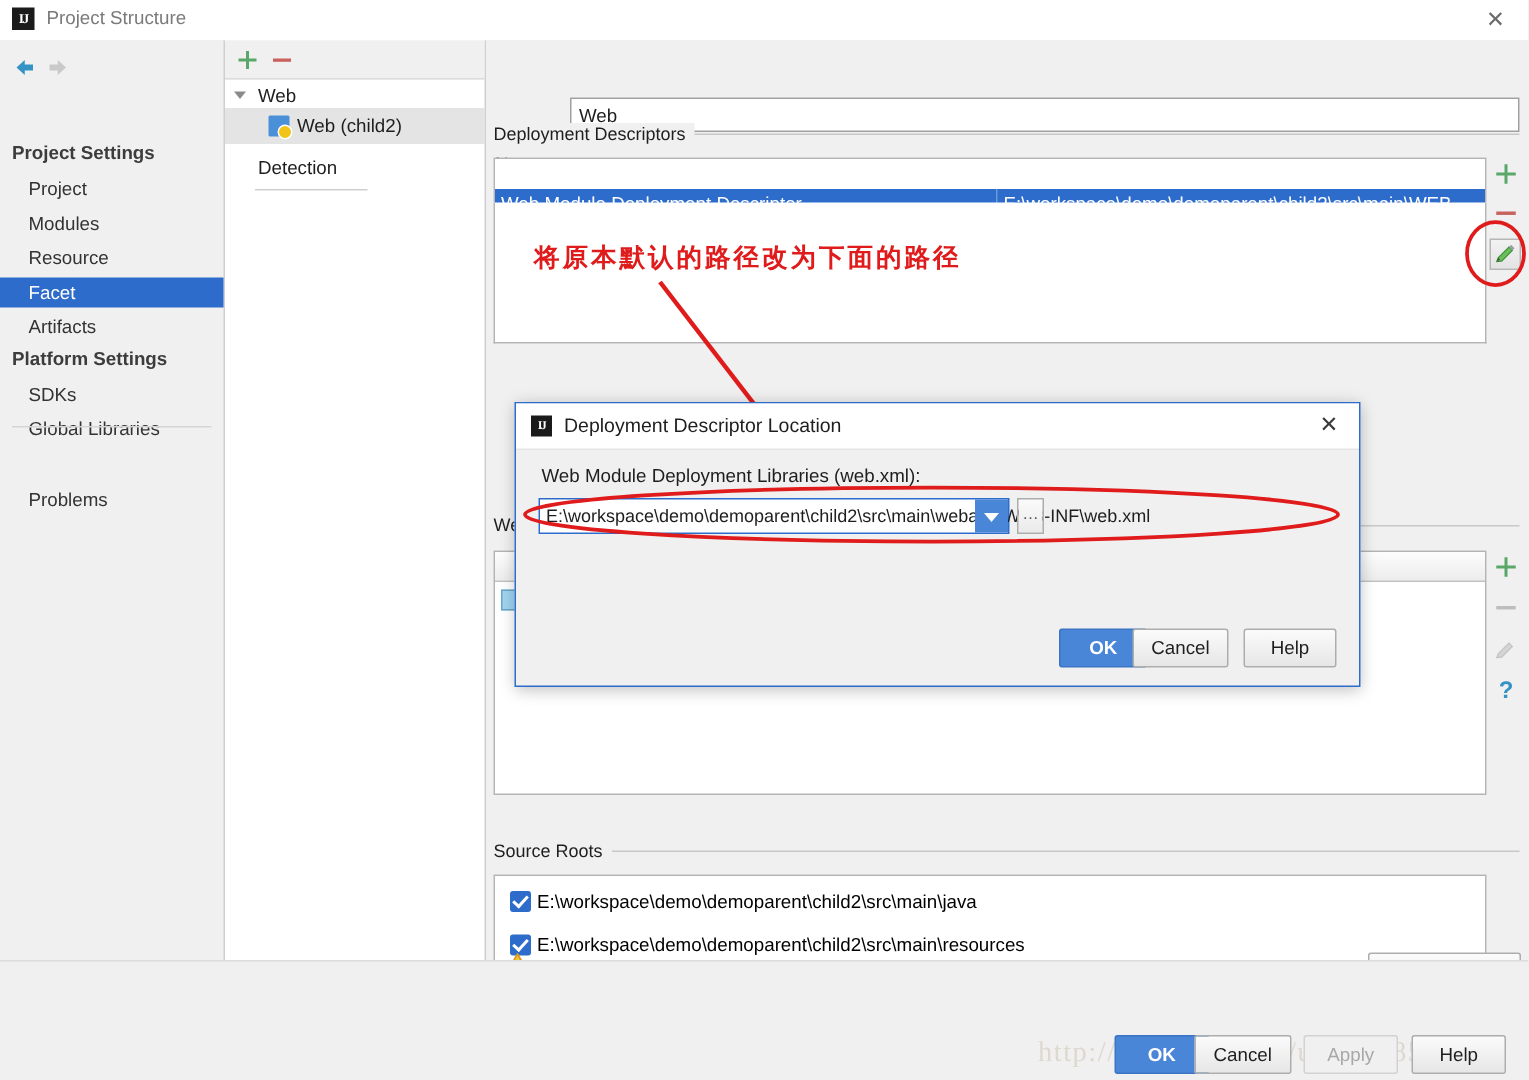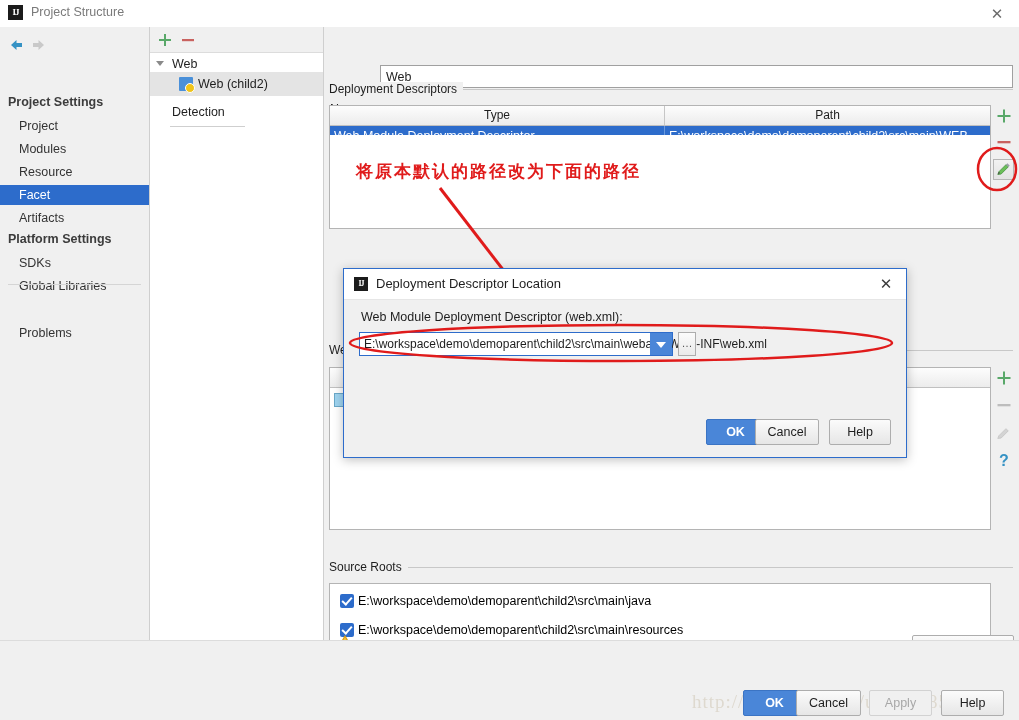--- a/index.html
+++ b/index.html
@@ -307,25 +307,20 @@
 
   <div id="main">
 
     <div class="lbl" style="left:6px; top:43px">Na<span class="underline-u">m</span>e:</div>
     <input id="name-input" type="text" value="Web" style="">
 
     <div class="group-cap" style="left:5px; top:55px">Deployment Descriptors</div>
     <div class="group-rule" style="left:130px; top:62px; width:559px;"></div>
 
     <div class="tbl" id="dep-table" style="left:5px; top:78px; width:662px; height:30px;">
-      <div class="tbl-head">
-        <div class="th" style="left:0; width:334px;">Type</div>
-        <div class="th-sep" style="left:334px;"></div>
-        <div class="th" style="left:335px; width:325px;">Path</div>
-      </div>
       <div class="row-sel" style="top:20px;">
         <div class="cell" style="left:0; width:334px;">Web Module Deployment Descriptor</div>
         <div class="cell-sep" style="left:334px;"></div>
         <div class="cell" style="left:335px; width:325px;">E:\workspace\demo\demoparent\child2\src\main\WEB-</div>
       </div>
     </div>
 
     <div class="tbl" style="left:5px; top:108px; width:662px; height:94px; border-top:none;"></div>
 
     <div class="sidebtn" style="left:670px; top:79px;">
@@ -423,21 +418,21 @@
     <ellipse cx="274" cy="21" rx="271" ry="18" fill="none" stroke="#e01b1b" stroke-width="2.5"></ellipse>
   </svg>
 
   <div id="modal">
     <div id="modal-title">
       <div class="ij-logo">IJ</div>
       <div class="title">Deployment Descriptor Location</div>
       <div class="close">✕</div>
     </div>
 
-    <div id="modal-label">Web Module Deployment Descriptor (web.xml):</div>
+    <div id="modal-label">Web Module Deployment Libraries (web.xml):</div>
 
     <div id="modal-combo">
       <span class="val">E:\workspace\demo\demoparent\child2\src\main\webapp\WEB-INF\web.xml</span>
       <span id="caret-blink" style="left:290px;"></span>
       <span class="caret-box"></span>
     </div>
 
     <div id="modal-browse">…</div>
 
     <div class="btn primary" style="left:342px; top:150px; width:59px; height:26px; line-height:24px;">OK</div>

